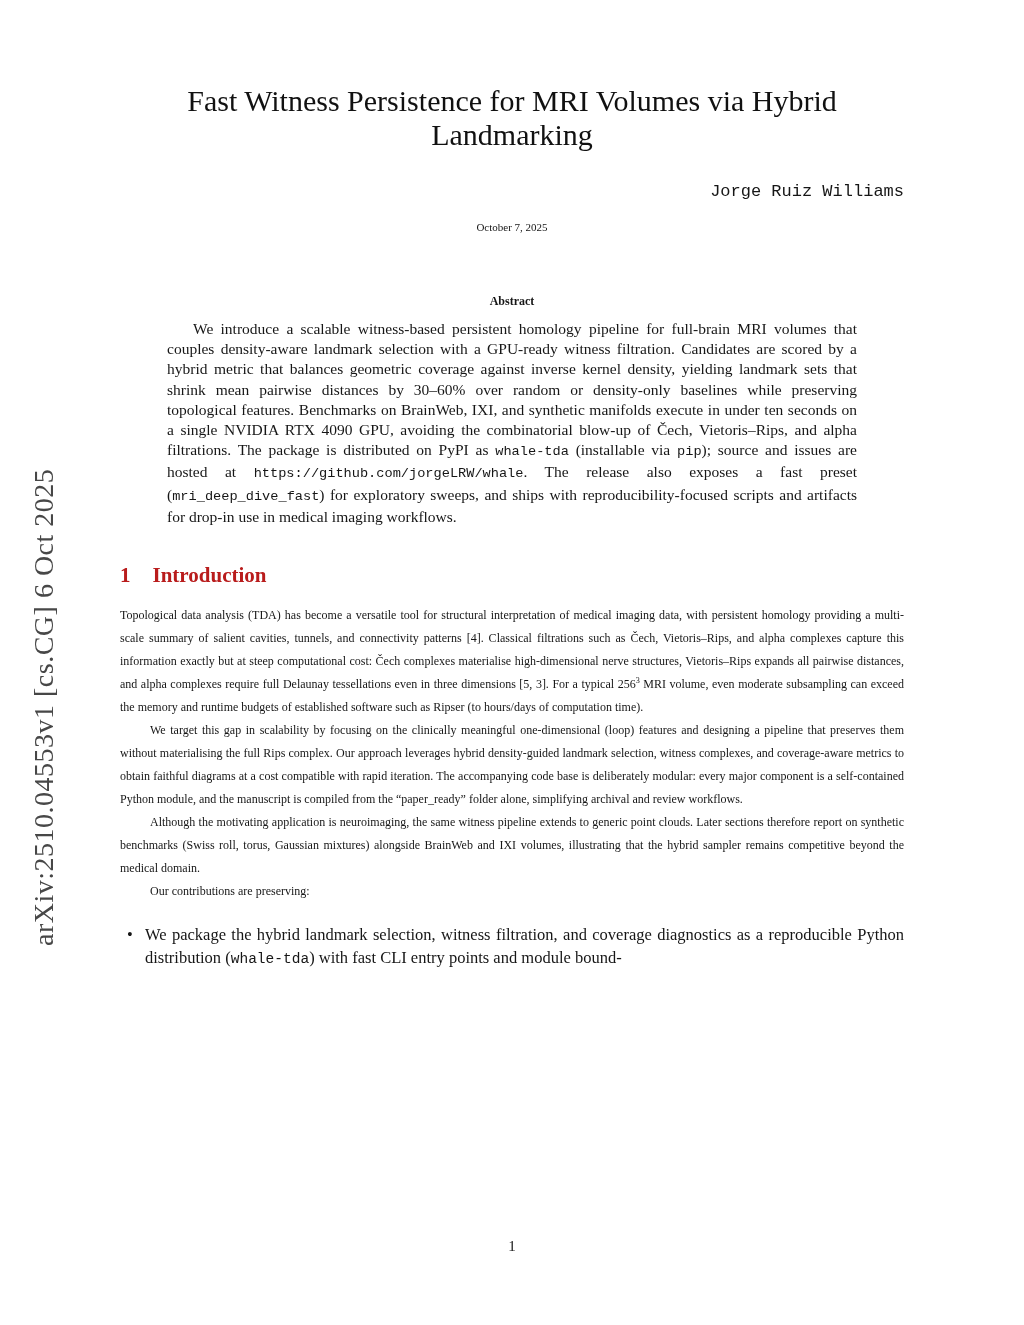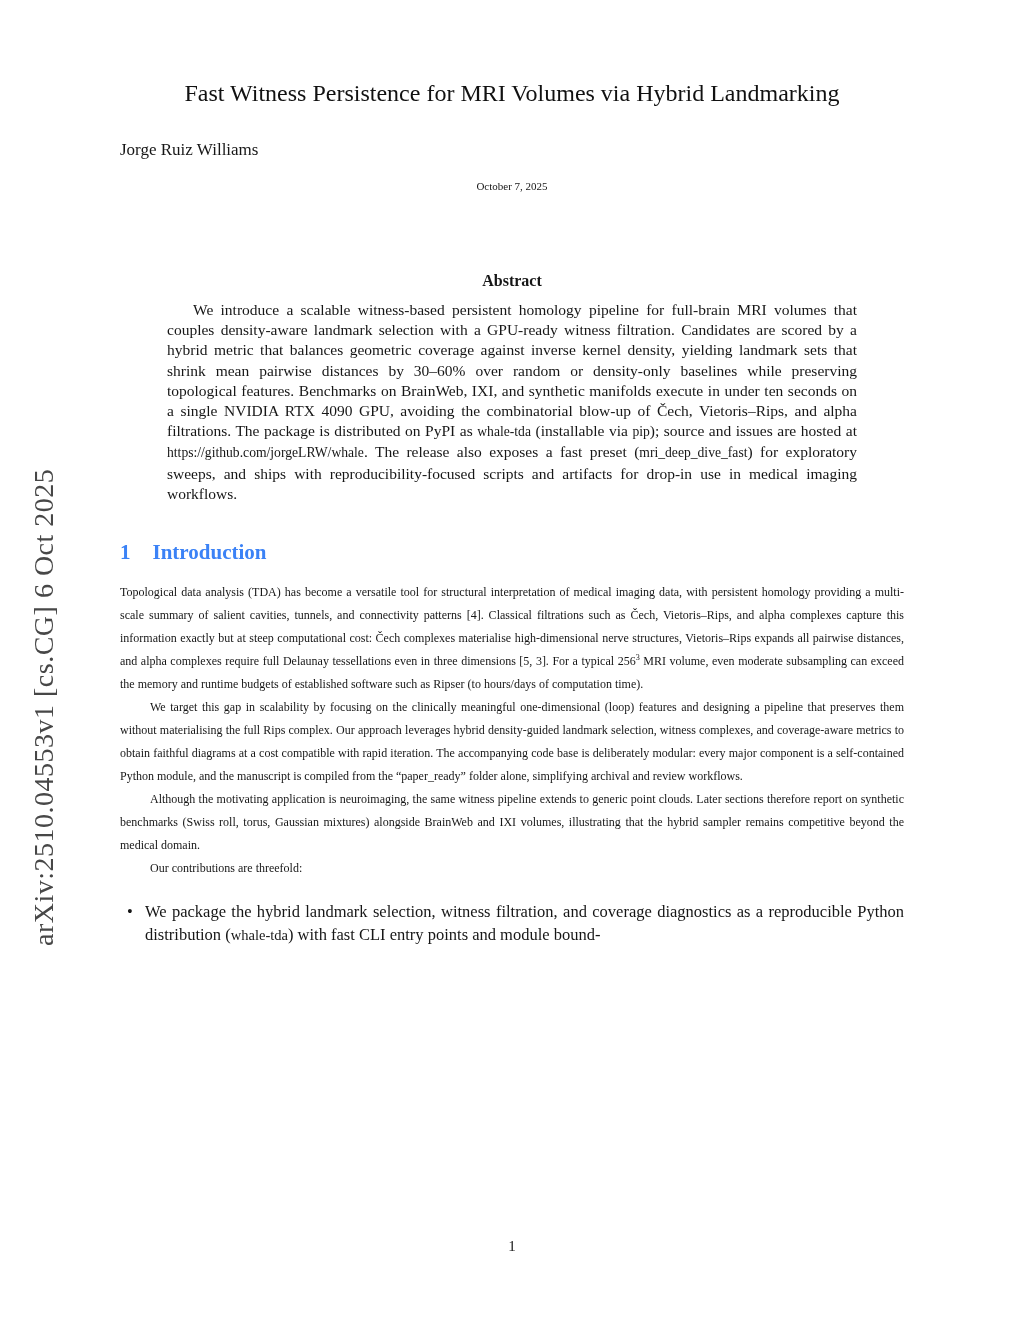--- a/index.html
+++ b/index.html
@@ -24,57 +24,58 @@
     top: 946px;
     transform: rotate(-90deg);
     transform-origin: 0 0;
     white-space: nowrap;
     font-size: 28px;
     letter-spacing: 0.5px;
     color: #474747;
     font-family: "Liberation Serif", serif;
   }
   .title {
-    margin: 4px;
+    margin: 12px;
     padding-top: 72px;
-    font-size: 24px;
+    font-size: 30px;
     font-weight: normal;
     text-align: center;
     line-height: 34px;
     color: #111;
   }
   .author {
     margin-top: 30px;
-    text-align: left;
+    text-align: right;
     font-size: 17px;
+    font-family: Liberation Mono, monospace;
   }
   .date {
     margin-top: 20px;
     text-align: center;
     font-size: 11px;
   }
   .abstract-heading {
-    margin-top: 80px;
+    margin-top: 61px;
     text-align: center;
-    font-size: 16px;
+    font-size: 12px;
     font-weight: bold;
   }
   .abstract-body {
     width: 690px;
     margin: 10px auto 0 auto;
     font-size: 15.5px;
     line-height: 20.2px;
     text-align: justify;
     text-indent: 26px;
   }
   .section-heading {
     margin: 36px 0 0 0;
     font-size: 21px;
     font-weight: bold;
-    color: #3b82f6;
+    color: #b91c1c;
   }
   .sec-num { margin-right: 22px; }
   .body-par {
     margin: 0;
     font-size: 12px;
     line-height: 23px;
     text-align: justify;
   }
   .body-par.first { margin-top: 16px; }
   .body-par.indent { text-indent: 30px; }
@@ -91,21 +92,21 @@
   .bullet-marker {
     width: 18px;
     margin-left: 7px;
     flex: 0 0 auto;
   }
   .bullet-text {
     flex: 1;
     text-align: justify;
   }
   .code {
-    font-family: Liberation Serif, serif;
+    font-family: Liberation Mono, monospace;
     font-size: 0.88em;
   }
   sup { font-size: 0.68em; line-height: 0; }
   .page-number {
     position: absolute;
     left: 50%;
     top: 1238px;
     transform: translateX(-50%);
     font-size: 15px;
   }
@@ -132,21 +133,21 @@
     <h2 class="section-heading">
       <span class="sec-num">1</span><span>Introduction</span>
     </h2>
 
     <p class="body-par first"><span>Topological data analysis (TDA) has become a versatile tool for structural interpretation of medical imaging data, with persistent homology providing a multi-scale summary of salient cavities, tunnels, and connectivity patterns [4]. Classical filtrations such as Čech, Vietoris–Rips, and alpha complexes capture this information exactly but at steep computational cost: Čech complexes materialise high-dimensional nerve structures, Vietoris–Rips expands all pairwise distances, and alpha complexes require full Delaunay tessellations even in three dimensions [5, 3]. For a typical 256</span><sup>3</sup><span> MRI volume, even moderate subsampling can exceed the memory and runtime budgets of established software such as Ripser (to hours/days of computation time).</span></p>
 
     <p class="body-par indent"><span>We target this gap in scalability by focusing on the clinically meaningful one-dimensional (loop) features and designing a pipeline that preserves them without materialising the full Rips complex. Our approach leverages hybrid density-guided landmark selection, witness complexes, and coverage-aware metrics to obtain faithful diagrams at a cost compatible with rapid iteration. The accompanying code base is deliberately modular: every major component is a self-contained Python module, and the manuscript is compiled from the “paper_ready” folder alone, simplifying archival and review workflows.</span></p>
 
     <p class="body-par indent"><span>Although the motivating application is neuroimaging, the same witness pipeline extends to generic point clouds. Later sections therefore report on synthetic benchmarks (Swiss roll, torus, Gaussian mixtures) alongside BrainWeb and IXI volumes, illustrating that the hybrid sampler remains competitive beyond the medical domain.</span></p>
 
-    <p class="body-par indent"><span>Our contributions are threefold:</span></p>
+    <p class="body-par indent"><span>Our contributions are preserving:</span></p>
 
     <ul class="bullet-list">
       <li>
         <span class="bullet-marker">•</span>
         <span class="bullet-text"><span>We package the hybrid landmark selection, witness filtration, and coverage diagnostics as a reproducible Python distribution (</span><span class="code">whale-tda</span><span>) with fast CLI entry points and module bound-</span></span>
       </li>
     </ul>
 
   </div>
 

